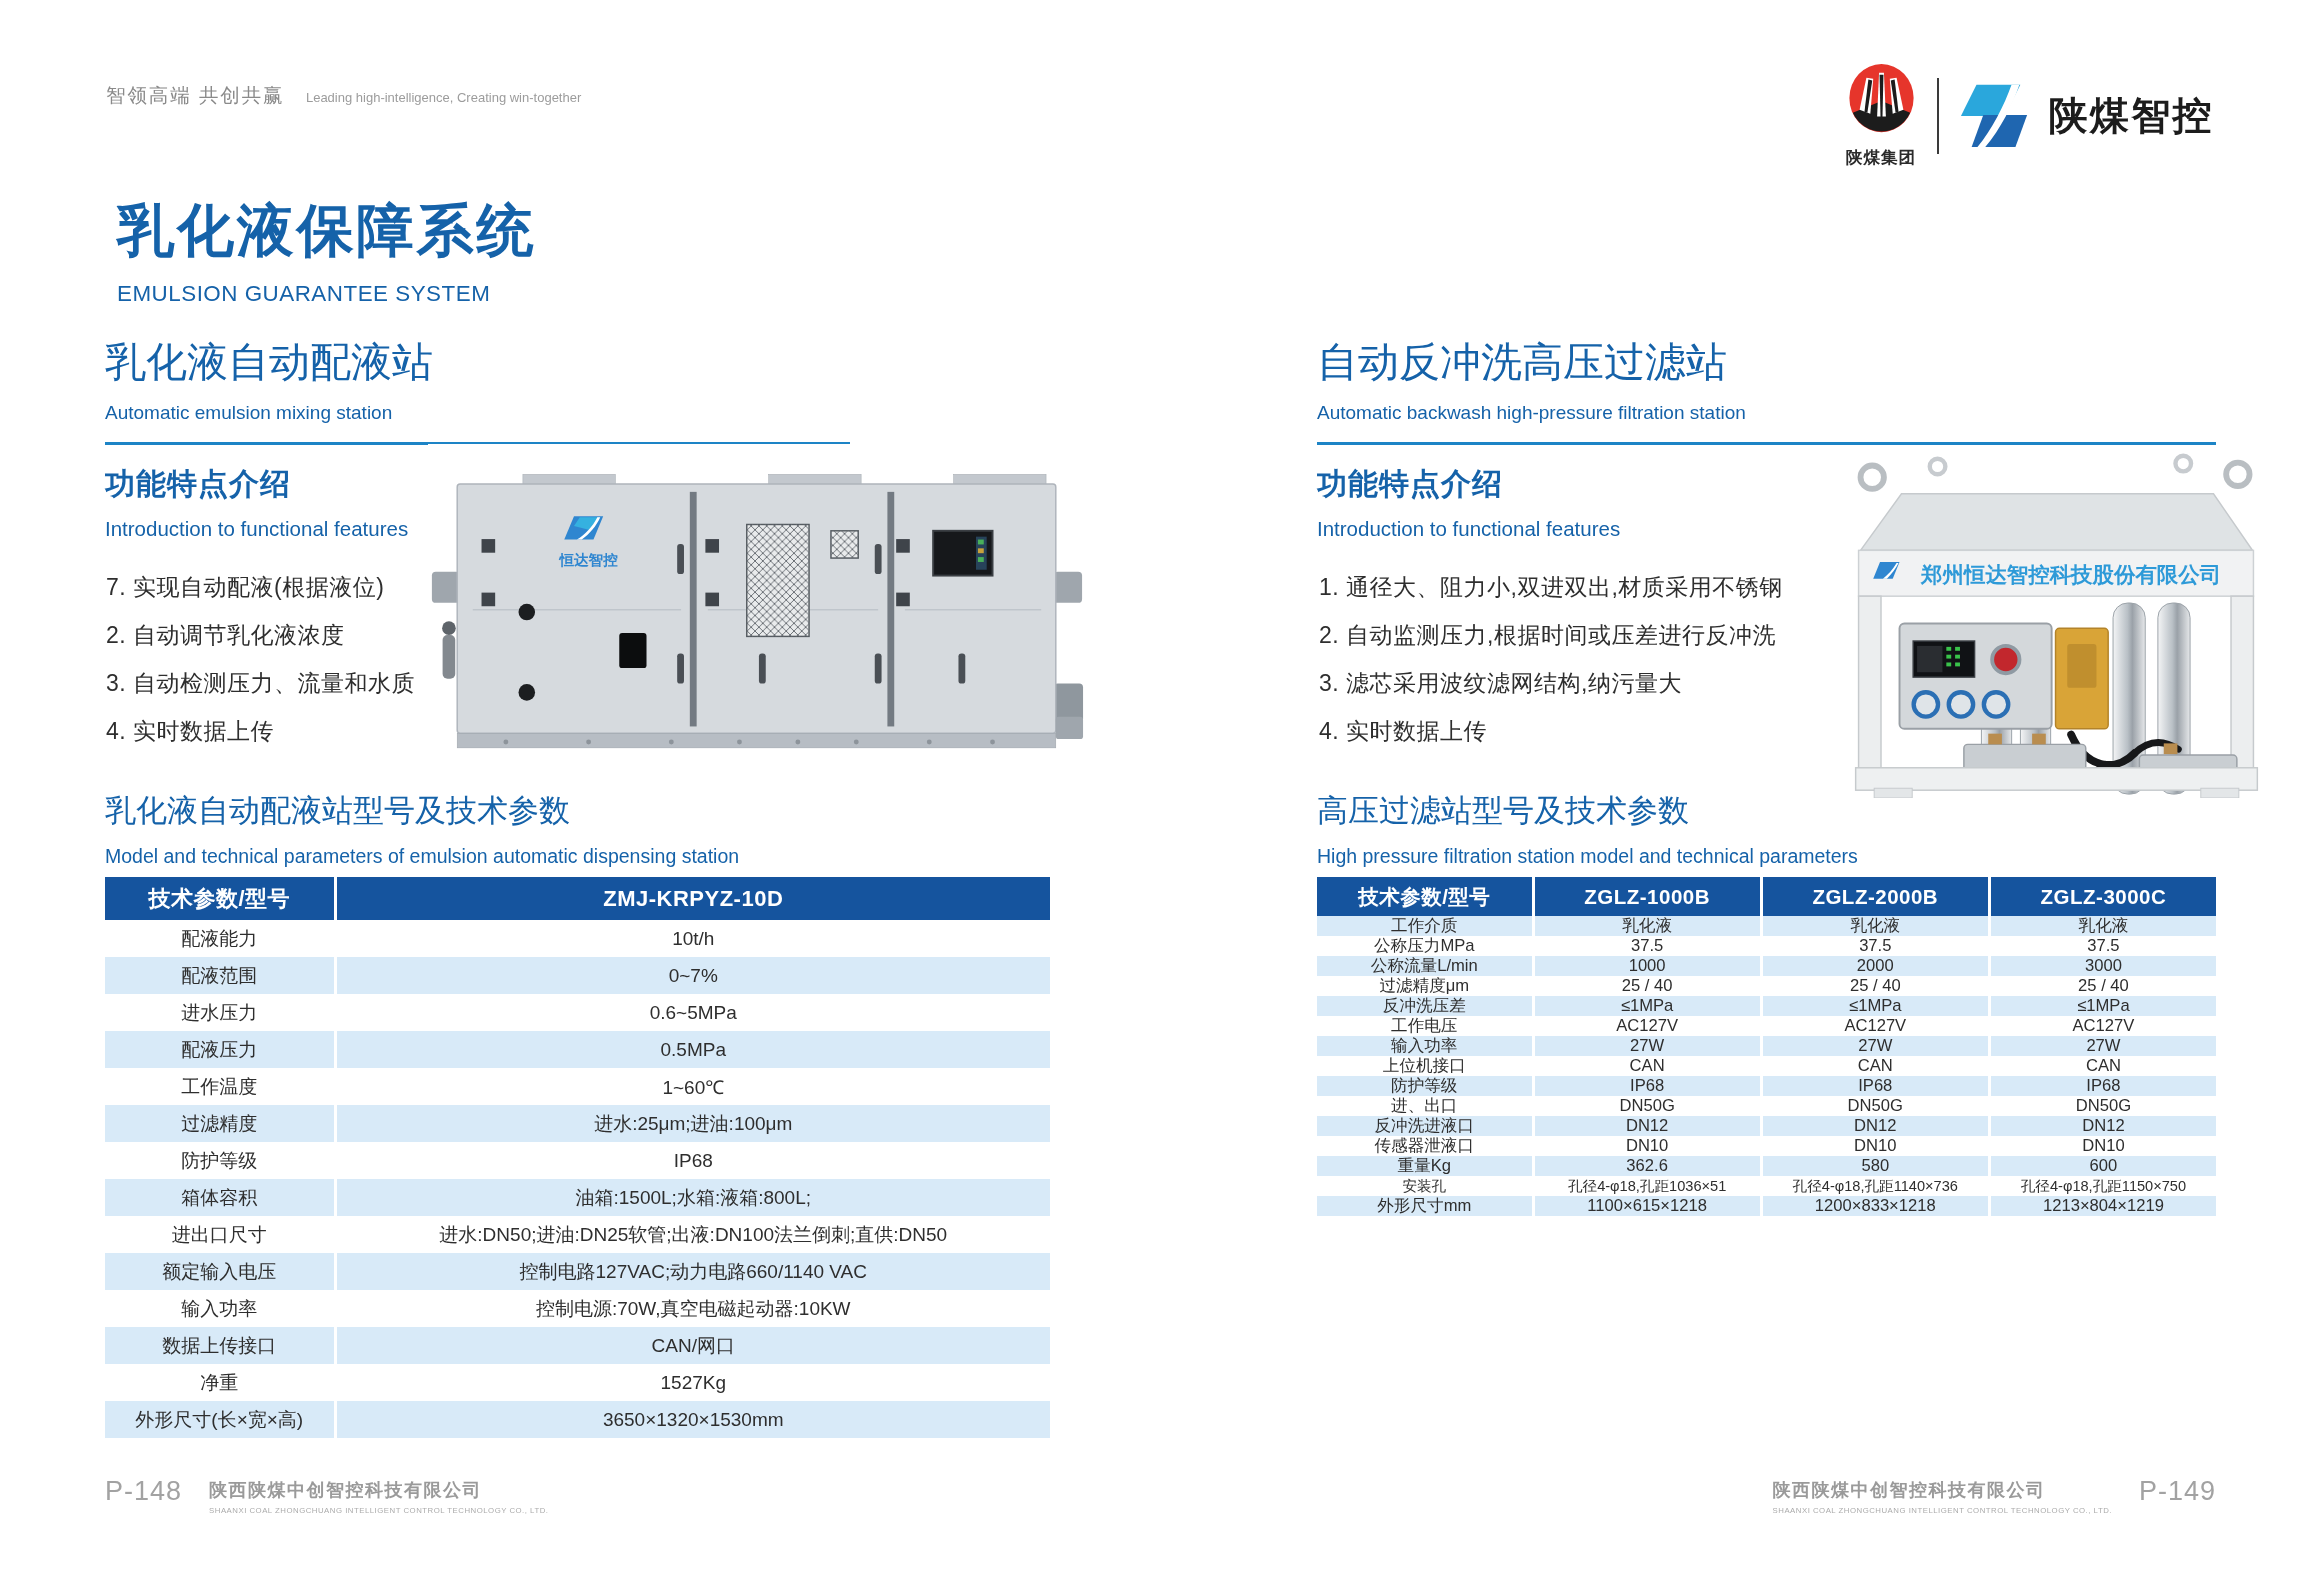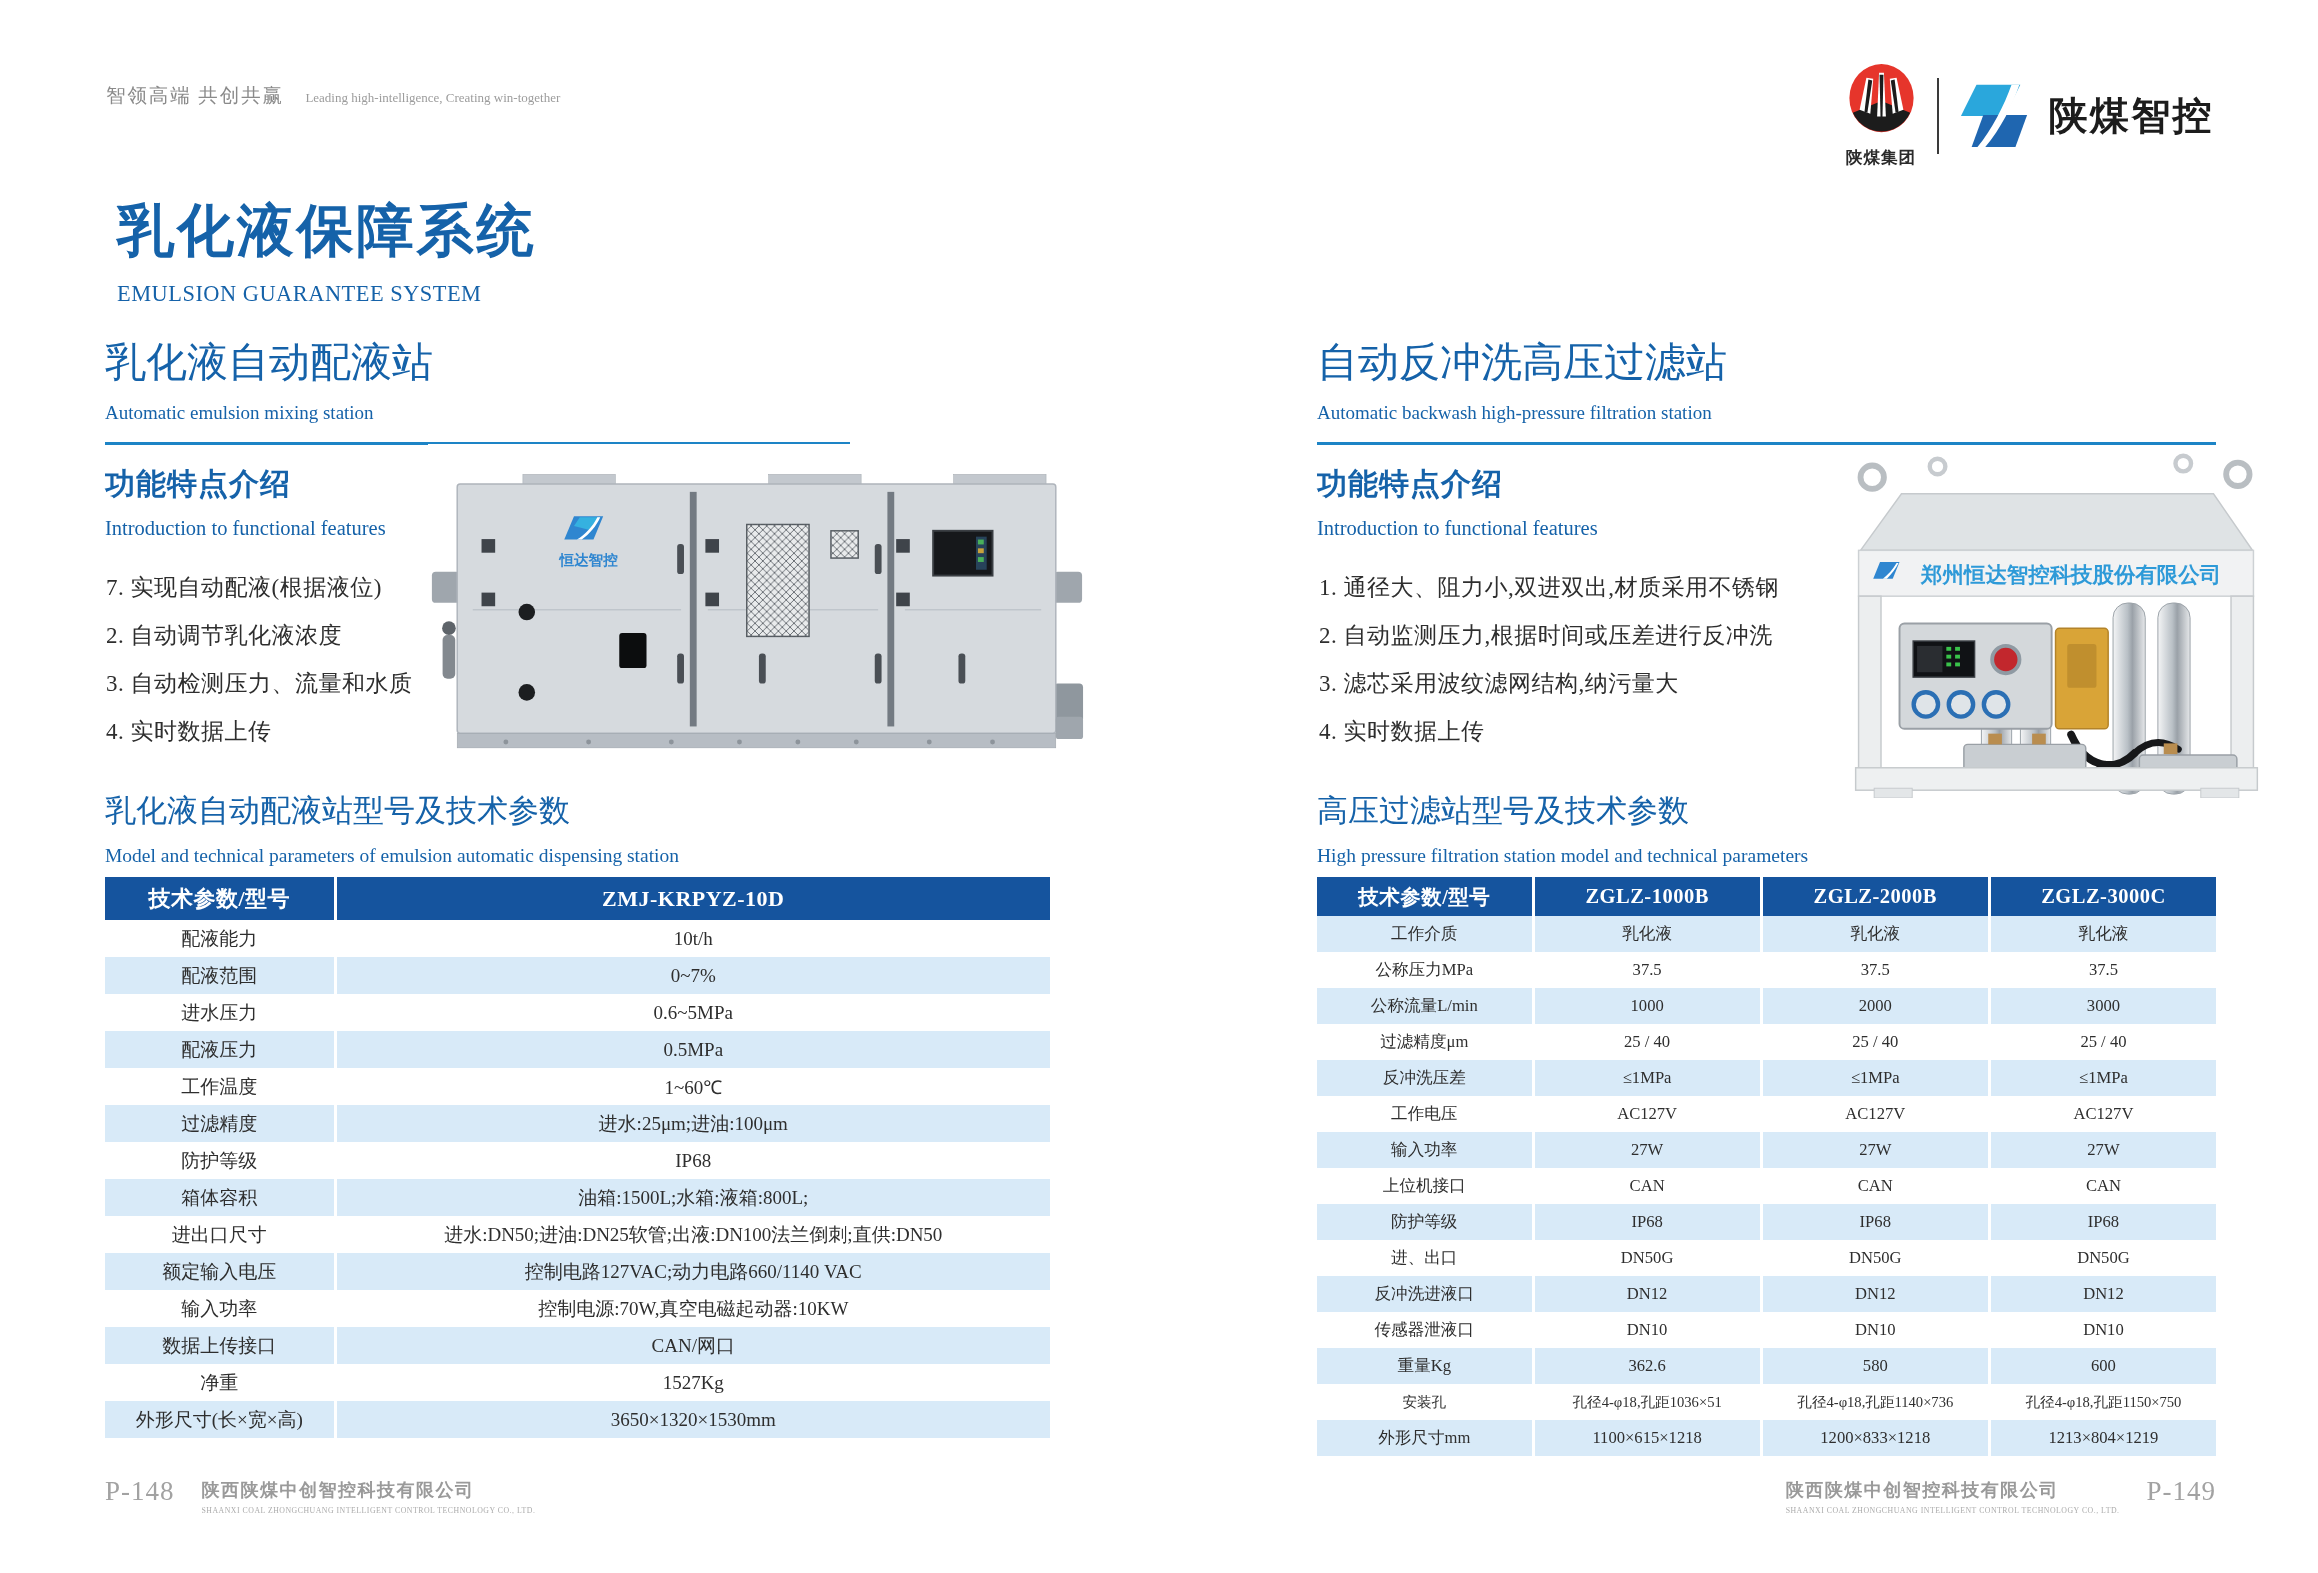--- a/index.html
+++ b/index.html
@@ -1,17 +1,17 @@
 <!DOCTYPE html>
 <html style="font-size:7.8px"><head>
 <meta charset="utf-8">
 <style>
   html,body{margin:0;padding:0;background:#ffffff;}
   .page{position:relative;width:2319px;height:1574px;background:#fff;overflow:hidden;
-        font-family:Liberation Serif, serif;
+        font-family:Liberation Sans, sans-serif;
         --title-blue:#1562a9;--header-blue:#15549e;--row-blue:#d8eaf8;--line-blue:#1d84c6;}
   
   .slogan{position:absolute;left:106px;top:82px;display:flex;align-items:baseline;gap:21.4px;}
   .slogan-zh{font-size:19.5px;color:#8a8a8a;letter-spacing:1.9px;}
   .slogan-en{font-size:13px;color:#9c9c9c;}
   .logos{position:absolute;top:62px;right:105px;display:flex;align-items:center;gap:19.5px;height:107px;}
   .logo-group{display:flex;flex-direction:column;align-items:center;gap:4px;}
   .logo-group-name{font-size:16.6px;font-weight:bold;color:#2b2b2b;letter-spacing:1px;}
   .logo-divider{width:1.9px;height:76px;background:#3a3a3a;}
   .logo-brand{display:flex;align-items:center;gap:17px;}
@@ -57,21 +57,21 @@
   .thead>div{background:var(--header-blue);color:#fff;font-weight:bold;font-size:22px;letter-spacing:0.5px;}
   .tr-data{height:37px;font-size:19px;color:#2e2e2e;}
   .shaded>div{background:var(--row-blue);}
   .plain>div{background:#fff;}
   .t2 .c0{width:24.5%;}
   .t2 .c1{flex:1;}
   .t4 .c0{width:24.2%;}
   .t4 .c1,.t4 .c2,.t4 .c3{flex:1;}
   #table-right .thead{height:39px;}
   #table-right .thead>div{font-size:20.5px;}
-  #table-right .tr-data{height:36px;font-size:16.6px;}
+  #table-right .tr-data{height:20px;font-size:16.6px;}
   #table-right .trow:nth-child(15){font-size:14.6px;}
   #table-right .trow:nth-child(15)>div{padding:8px 1px;white-space:nowrap;}
   
   .device{position:absolute;background:#fff;}
   #device-left{left:428px;top:444px;width:657px;height:324px;}
   #device-right{left:1842px;top:447px;width:429px;height:351px;}
   .device svg{width:100%;height:100%;display:block;}
   
   .footer{position:absolute;top:1476px;display:flex;align-items:flex-start;gap:27px;}
   #footer-left{left:105px;}

